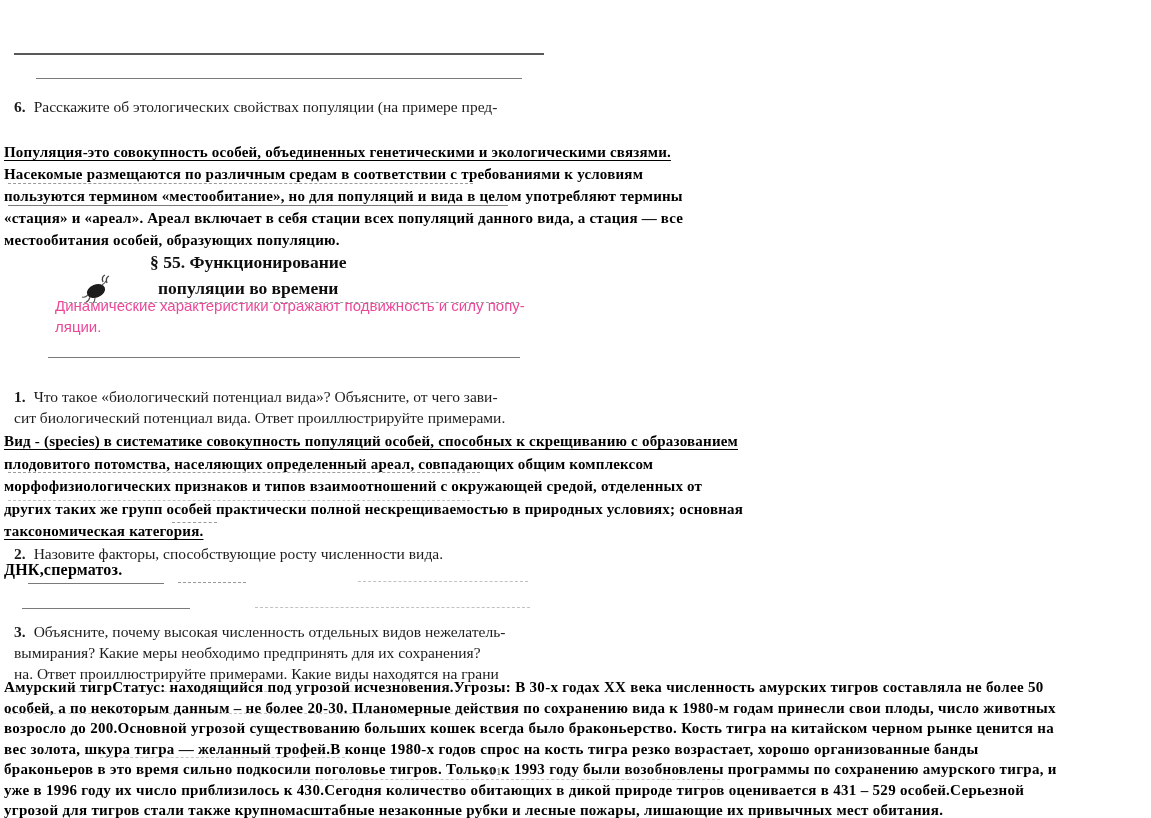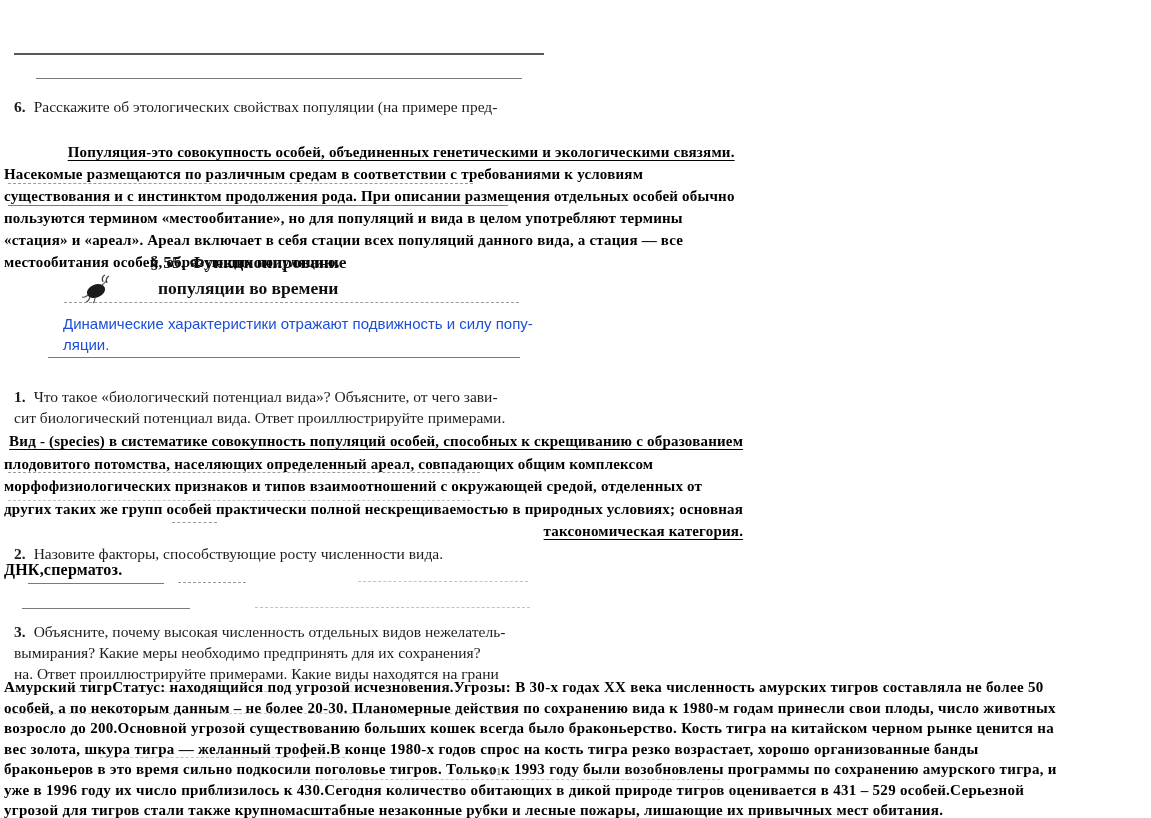--- a/index.html
+++ b/index.html
@@ -15,26 +15,26 @@
   .rule.faint { border-top-style:dashed; border-top-color:#c2c2c2; }
 
   .question { position:absolute; color:#1c1c1c; font-size:15.5px; line-height:21px; }
   .question .ln, .question .qfirst { display:block; white-space:nowrap; }
   .qnum { font-weight:700; margin-right:8px; }
 
   .answer { position:absolute; color:#000; font-weight:700; font-size:15px; line-height:22px; letter-spacing:0.2px; }
   .answer .ln { display:block; white-space:nowrap; }
   .answer.tiger { line-height:20.5px; letter-spacing:0.3px; }
   .answer.short { font-size:16px; }
-  .u { text-decoration:underline; text-decoration-thickness:1px; text-underline-offset:3px;text-align:right; }
+  .u { text-decoration:underline; text-decoration-thickness:1px; text-underline-offset:3px; }
 
   .heading { position:absolute; left:150px; top:249px; font-weight:700; font-size:17.5px; color:#0f0f0f; line-height:26px; }
   .heading .ln { display:block; white-space:nowrap; }
 
-  .intro { position:absolute; left:55px; top:313px; font-family:"Liberation Sans", sans-serif; font-size:15px; color:#1d4ed8; line-height:21px;margin-left:8px; }
+  .intro { position:absolute; left:55px; top:295px; font-family:"Liberation Sans", sans-serif; font-size:15px; color:#ec4899; line-height:21px; }
   .intro .ln { display:block; white-space:nowrap; }
 
   .pagenum { position:absolute; left:483px; top:765px; font-size:11px; color:#4a4a4a; letter-spacing:1px; }
 
   .beetle { position:absolute; left:80px; top:274px; width:36px; height:31px; }
 </style>
 </head>
 <body>
 
 <div class="page">
@@ -45,21 +45,20 @@
   <div class="question" style="top:96px; left:14px;">
     <span class="qfirst"><span class="qnum">6.</span><span>Расскажите об этологических свойствах популяции (на примере пред-</span></span>
   </div>
 
   <div class="rule dashed" style="top:183px; left:8px; width:465px;"></div>
   <div class="rule mid" style="top:205px; left:8px; width:500px;"></div>
 
   <div class="answer" style="top:141px; left:4px;">
     <span class="ln u">Популяция-это совокупность особей, объединенных генетическими и экологическими связями.</span>
     <span class="ln">Насекомые размещаются по различным средам в соответствии с требованиями к условиям</span>
-    <span class="ln">существования и с инстинктом продолжения рода. При описании размещения отдельных особей обычно</span>
     <span class="ln">пользуются термином «местообитание», но для популяций и вида в целом употребляют термины</span>
     <span class="ln">«стация» и «ареал». Ареал включает в себя стации всех популяций данного вида, а стация — все</span>
     <span class="ln">местообитания особей, образующих популяцию.</span>
   </div>
 
   <svg class="beetle" viewBox="0 0 36 31">
     <path d="M23 8 q-2 -5 2 -7" stroke="#444" fill="none" stroke-width="1.3"></path>
     <path d="M27 9 q-2 -5 2 -7" stroke="#444" fill="none" stroke-width="1.3"></path>
     <ellipse cx="16" cy="17" rx="9.5" ry="6.5" fill="#1c1c1c" transform="rotate(-22 16 17)"></ellipse>
     <path d="M8 21 q-3 3 -6 2" stroke="#555" fill="none" stroke-width="1.1"></path>

